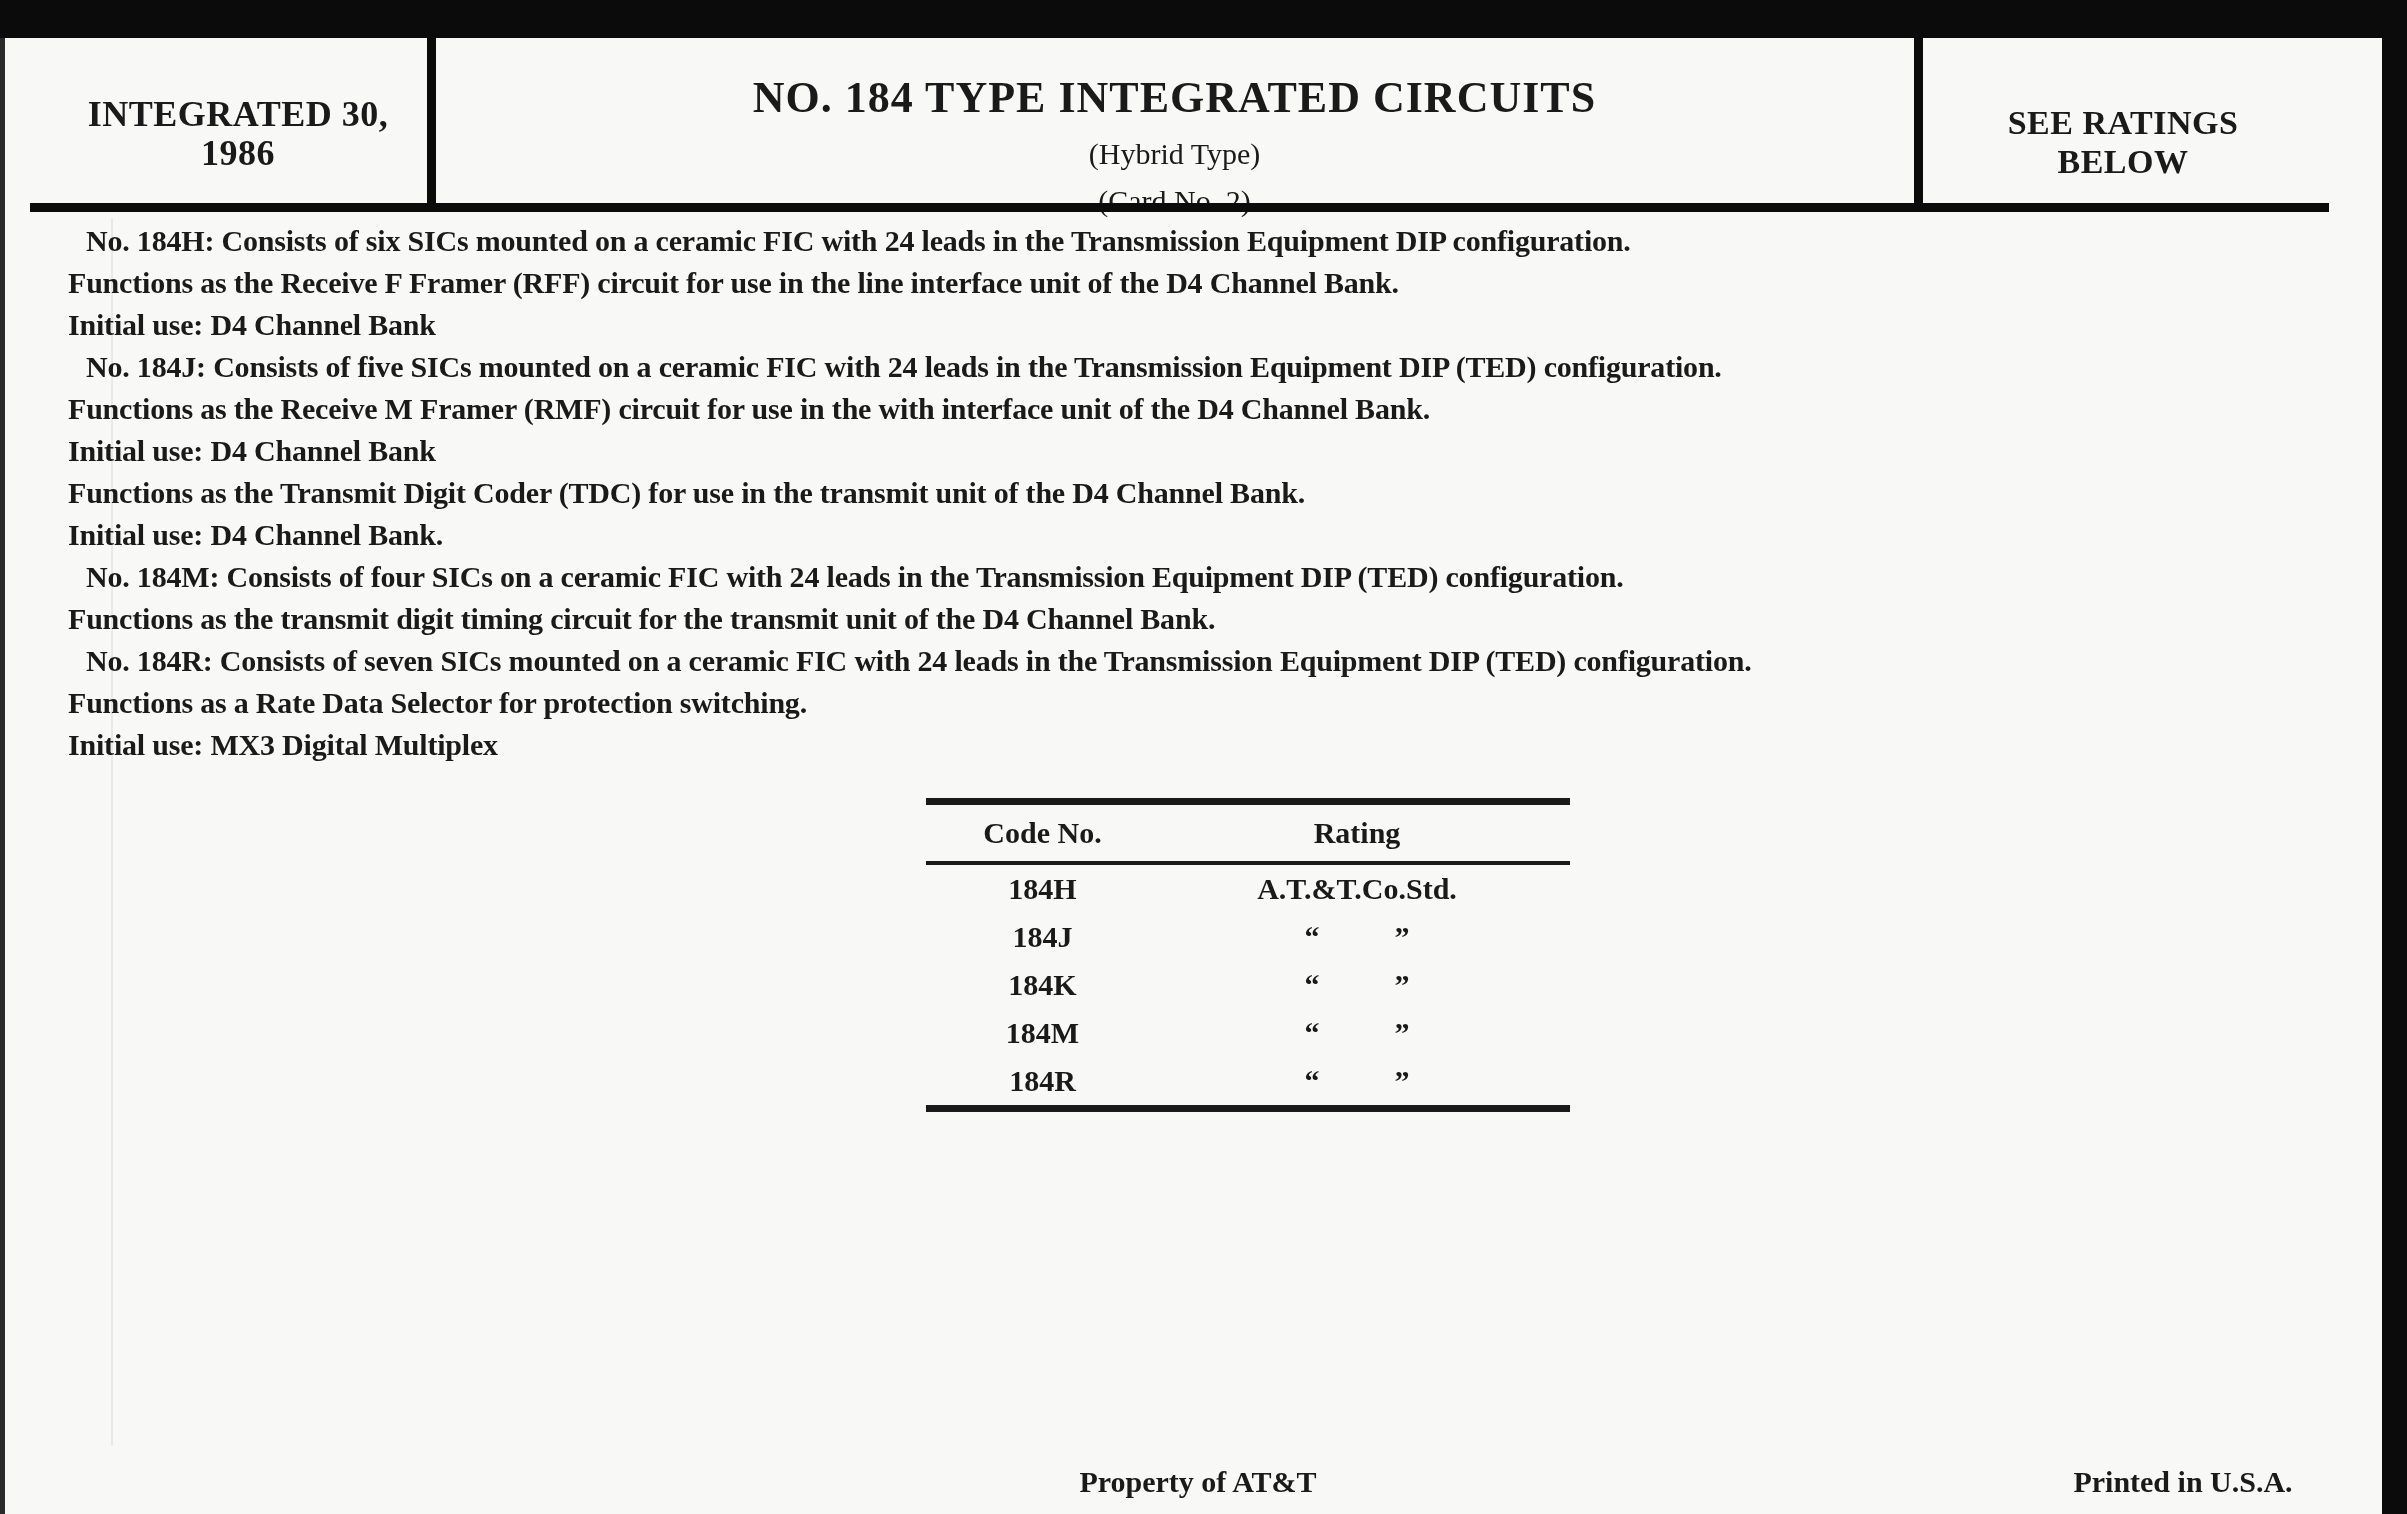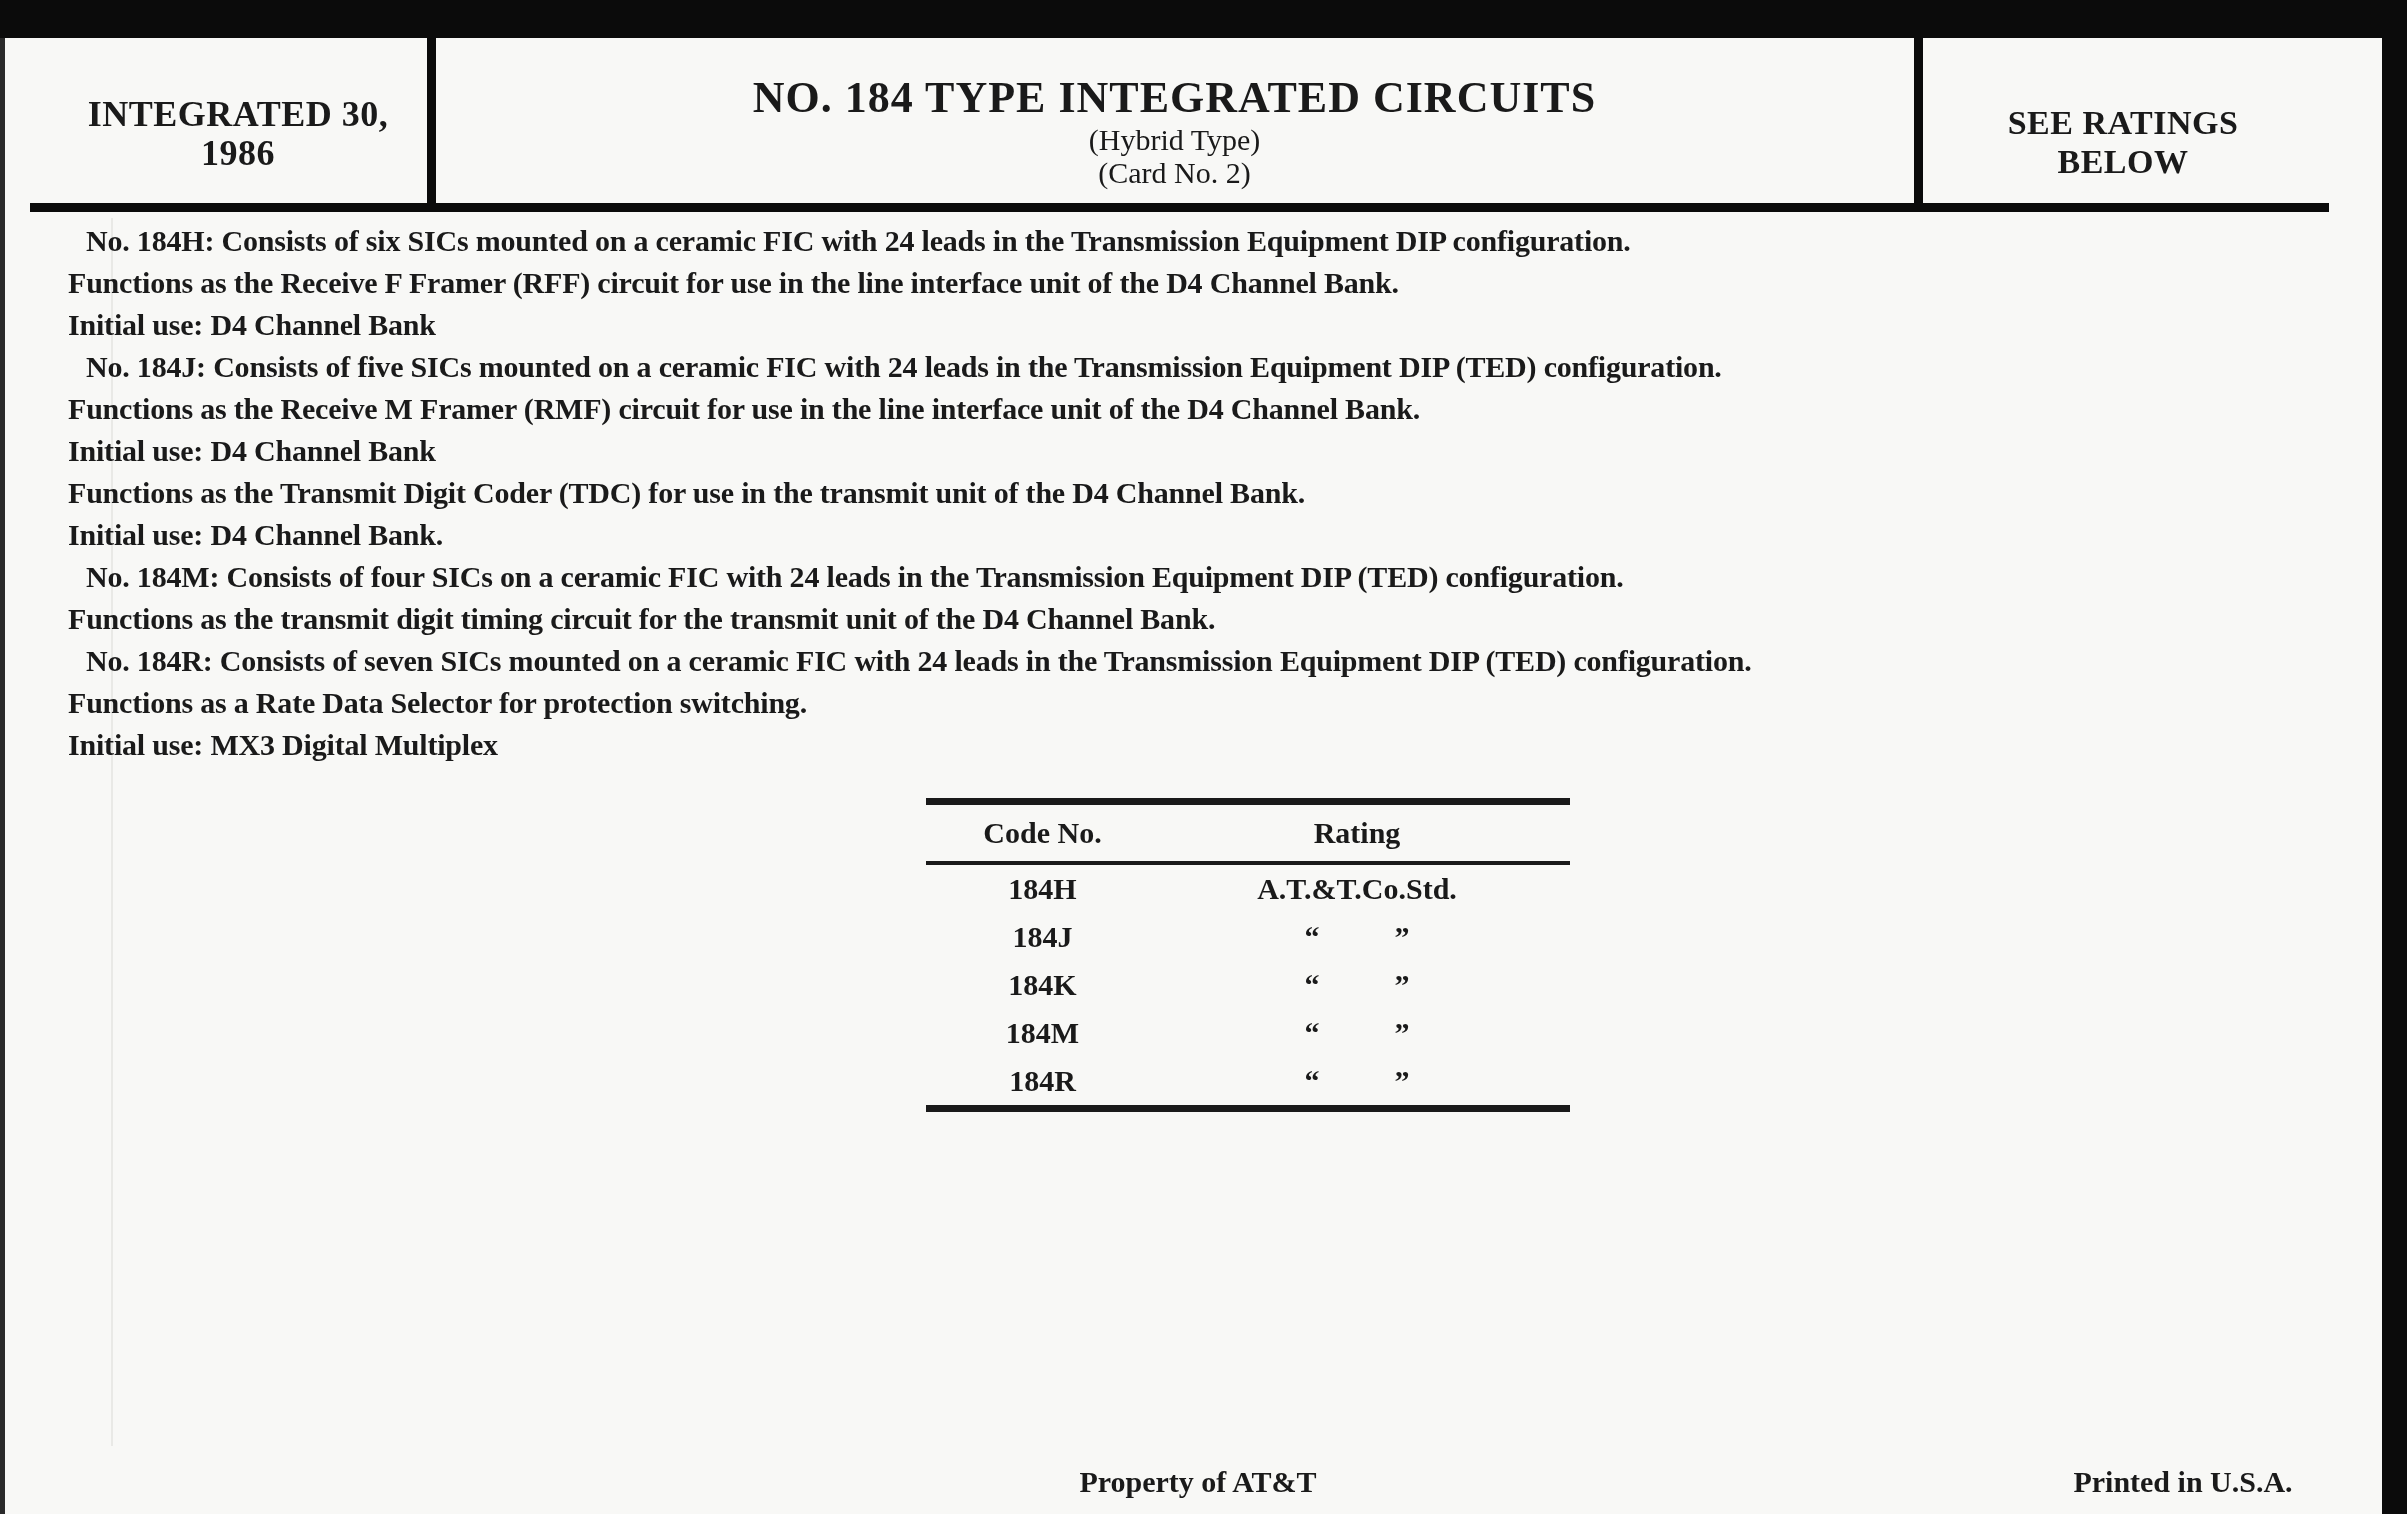--- a/index.html
+++ b/index.html
@@ -27,21 +27,21 @@
   
   .hdr-date{
     position:absolute;top:95px;left:40px;width:396px;
     text-align:center;font-weight:bold;font-size:36px;line-height:39px;
     letter-spacing:0.5px;
   }
   .hdr-title-block{
     position:absolute;top:73px;left:436px;width:1477px;text-align:center;
   }
   .hdr-title{font-weight:bold;font-size:44px;line-height:50px;letter-spacing:1px;}
-  .hdr-sub{font-size:30px;line-height:33px;font-weight:normal;}
+  .hdr-sub{font-size:30px;line-height:33px;font-weight:normal;margin-top:14px;}
   .hdr-ratings{
     position:absolute;top:103px;left:1935px;width:376px;
     text-align:center;font-weight:bold;font-size:34px;line-height:39px;
     letter-spacing:0.5px;
   }
   .vdiv{position:absolute;top:38px;width:9px;height:173px;background:var(--bar);}
   .vdiv.left{left:427px;}
   .vdiv.right{left:1914px;}
   .hrule{position:absolute;top:203px;left:30px;width:2299px;height:9px;background:var(--bar);}
 
@@ -103,21 +103,21 @@
   <div class="vdiv left"></div>
   <div class="vdiv right"></div>
   <div class="hrule"></div>
 
   <div class="spec">
     <p class="first">No. 184H: Consists of six SICs mounted on a ceramic FIC with 24 leads in the Transmission Equipment DIP configuration.</p>
     <p>Functions as the Receive F Framer (RFF) circuit for use in the line interface unit of the D4 Channel Bank.</p>
     <p>Initial use: D4 Channel Bank</p>
 
     <p class="first">No. 184J: Consists of five SICs mounted on a ceramic FIC with 24 leads in the Transmission Equipment DIP (TED) configuration.</p>
-    <p>Functions as the Receive M Framer (RMF) circuit for use in the line interface unit of the D4 Channel Bank.</p>
+    <p>Functions as the Receive M Framer (RMF) circuit for use in the with interface unit of the D4 Channel Bank.</p>
     <p>Initial use: D4 Channel Bank</p>
 
     <p>Functions as the Transmit Digit Coder (TDC) for use in the transmit unit of the D4 Channel Bank.</p>
     <p>Initial use: D4 Channel Bank.</p>
 
     <p class="first">No. 184M: Consists of four SICs on a ceramic FIC with 24 leads in the Transmission Equipment DIP (TED) configuration.</p>
     <p>Functions as the transmit digit timing circuit for the transmit unit of the D4 Channel Bank.</p>
 
     <p class="first">No. 184R: Consists of seven SICs mounted on a ceramic FIC with 24 leads in the Transmission Equipment DIP (TED) configuration.</p>
     <p>Functions as a Rate Data Selector for protection switching.</p>

